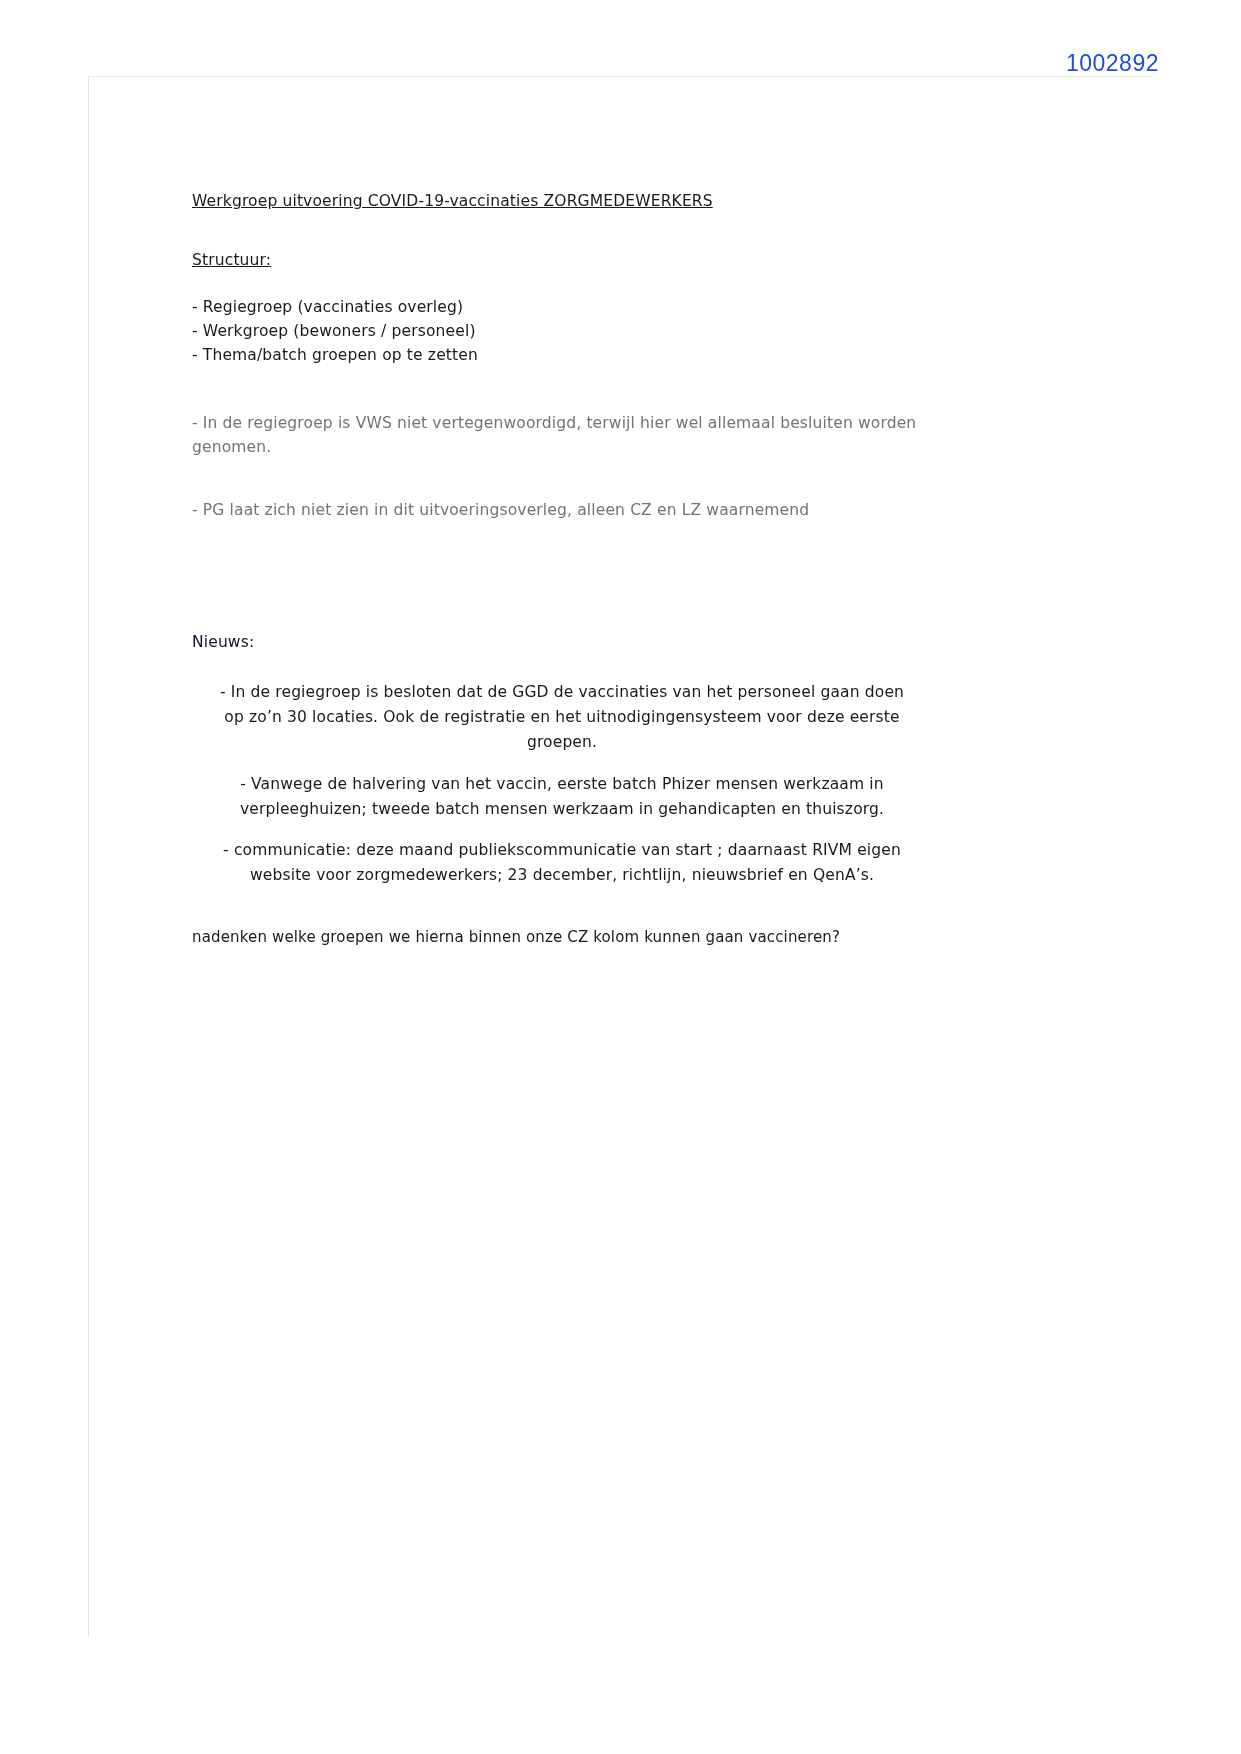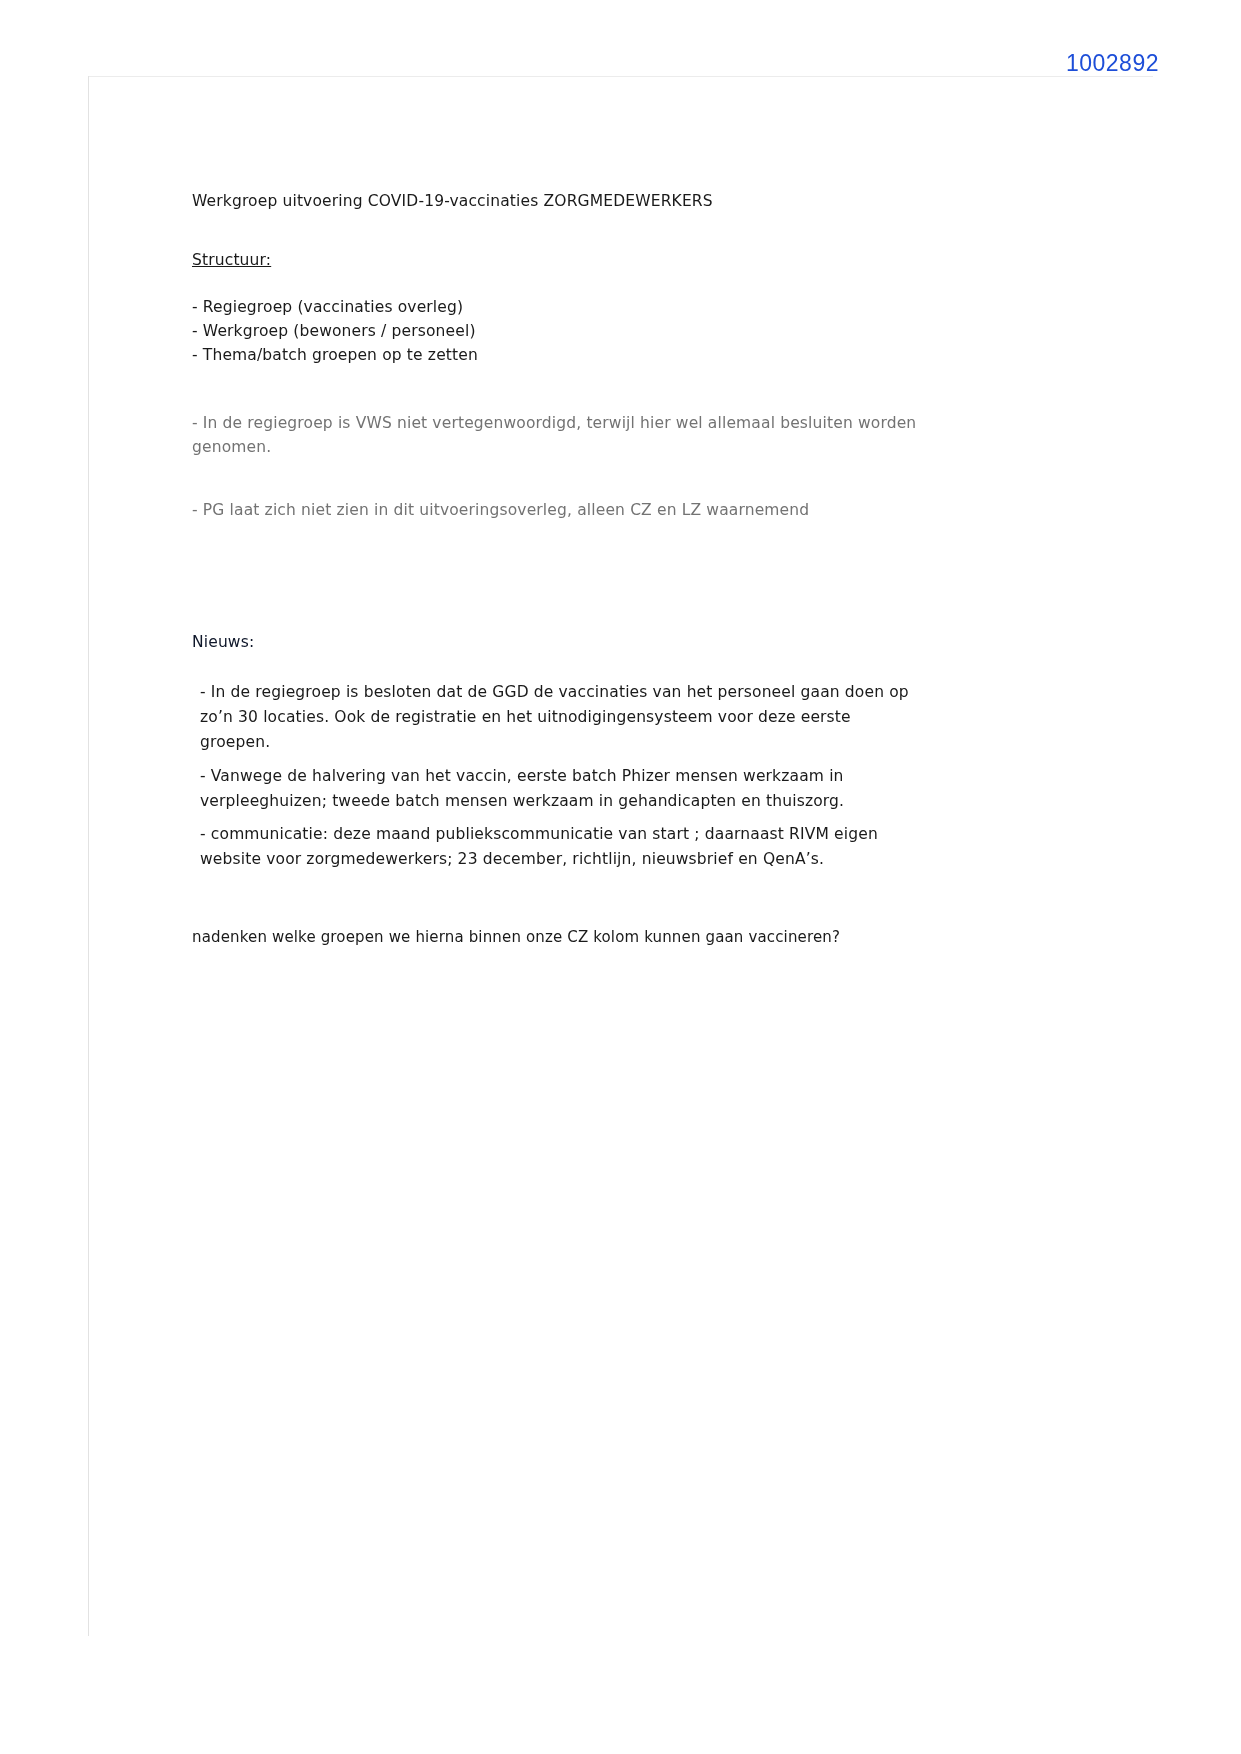--- a/index.html
+++ b/index.html
@@ -45,20 +45,21 @@
   }
   .content {
     position: absolute;
     left: 192px;
     top: 190px;
     width: 740px;
   }
   .title {
     font-size: 15.5px;
     line-height: 1.5;
+    text-decoration: underline;
     letter-spacing: 0.15px;
     margin: 0 0 36px 0;
     color: #1a1a1a;
   }
   .subhead {
     font-size: 15.5px;
     line-height: 1.5;
     text-decoration: underline;
     letter-spacing: 0.15px;
     margin: 0 0 22px 0;
@@ -96,21 +97,22 @@
     color: #0f172a;
   }
   .news-body {
     font-size: 15.5px;
     line-height: 1.62;
     letter-spacing: 0.15px;
     color: #1a1a1a;
     margin: 0;
   }
   .news-body p {
-    margin: 8px;
+    margin: 16px;
+    text-align: center;
   }
   .closing {
     position: absolute;
     left: 192px;
     top: 925px;
     width: 760px;
     font-size: 15px;
     line-height: 1.6;
     letter-spacing: 0.15px;
     color: #1a1a1a;

